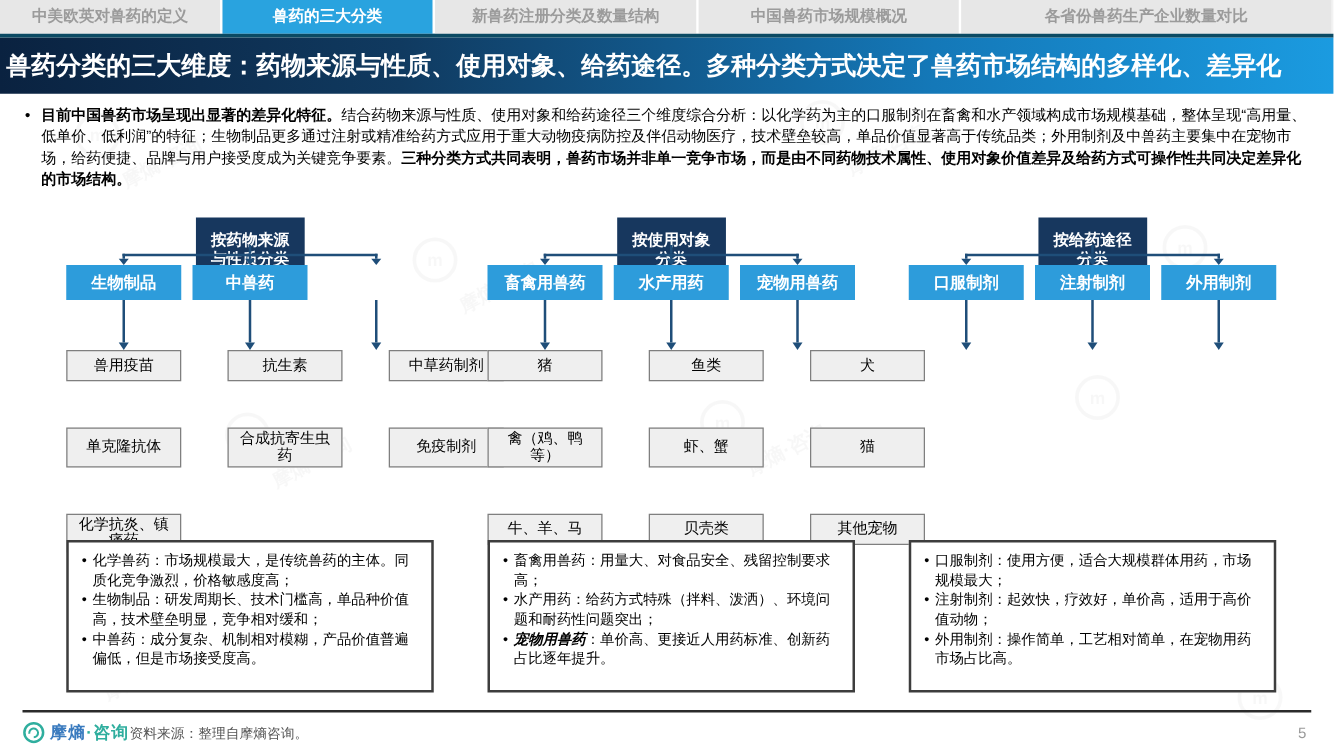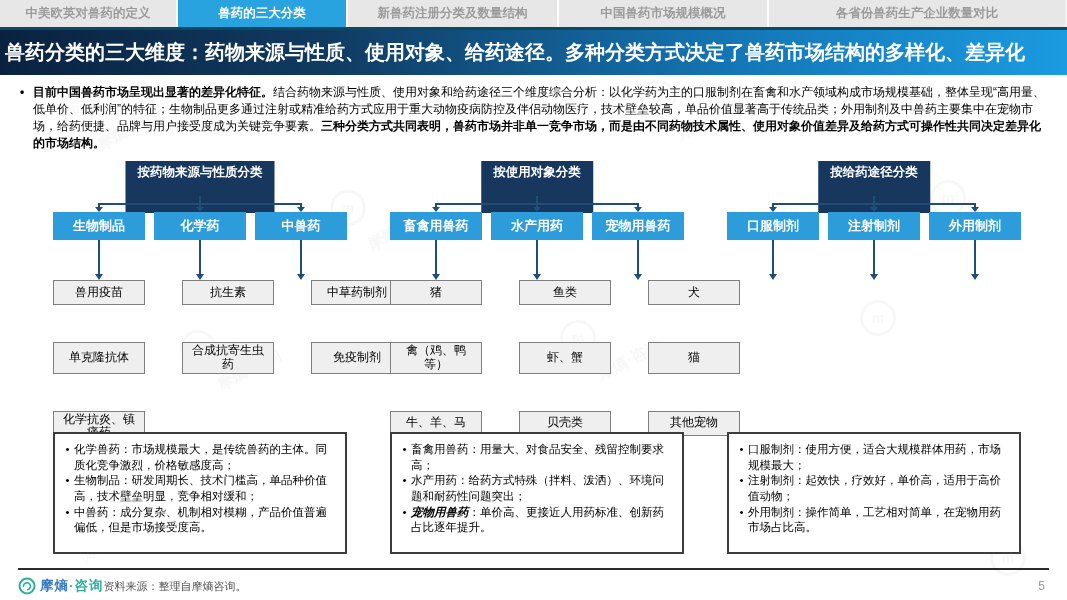--- a/index.html
+++ b/index.html
@@ -23,24 +23,24 @@
             padding-left:5px;letter-spacing:0px;white-space:nowrap;text-align:center;}
 
   
   .intro{position:absolute;top:84px;left:20px;width:1028px;display:flex;
          font-size:12px;line-height:1.42;color:#000;}
   .intro .bullet{width:13px;flex:none;font-weight:700;}
   .intro b{font-weight:700;}
 
   
   .column{position:absolute;top:158px;width:294px;height:240px;}
-  .col-header{position:absolute;top:3px;left:50%;transform:translateX(-50%);
+  .col-header{position:absolute;top:16px;left:50%;transform:translateX(-50%);
               background:#17375e;color:#fff;font-size:12.5px;font-weight:700;
               text-align:center;line-height:1.2;padding:4px 12px;box-sizing:border-box;height:52px;
-              display:flex;flex-direction:row;justify-content:center;white-space:nowrap;}
+              display:flex;flex-direction:column;justify-content:center;white-space:nowrap;}
   .stub-down{position:absolute;top:38px;left:calc(50% - 1px);width:2px;height:7px;background:#1f4e79;}
   .h-line{position:absolute;top:45px;left:45px;width:204px;height:2px;background:#1f4e79;}
   .varr{position:absolute;top:45px;width:2px;height:4px;background:#1f4e79;}
   .varr::after{content:"";position:absolute;top:4px;left:-3px;width:0;height:0;
                border-left:4px solid transparent;border-right:4px solid transparent;
                border-top:5px solid #1f4e79;}
   .varr.v1{left:45px}.varr.v2{left:146px}.varr.v3{left:247px}
   .cat-row{position:absolute;top:54px;left:0;width:294px;display:flex;gap:9px;}
   .cat-box{width:92px;height:28px;background:#2d9cdb;color:#fff;font-size:13px;font-weight:700;
            display:flex;align-items:center;justify-content:center;box-sizing:border-box;}
@@ -125,21 +125,20 @@
         <span class="hl0">按药物来源</span>
         <span class="hl1">与性质分类</span>
       </div>
       <div class="stub-down"></div>
       <div class="h-line"></div>
       <div class="varr v1"></div>
       <div class="varr v2"></div>
       <div class="varr v3"></div>
       <div class="cat-row">
           <div class="cat-box">生物制品</div>
-          <div class="cat-box">化学药</div>
           <div class="cat-box">中兽药</div>
         </div>
       <div class="drop d1"></div>
       <div class="drop d2"></div>
       <div class="drop d3"></div>
       <div class="items-grid">
           <div class="item-box">兽用疫苗</div>
           <div class="item-box">抗生素</div>
           <div class="item-box">中草药制剂</div>
           <div class="item-box">单克隆抗体</div>

